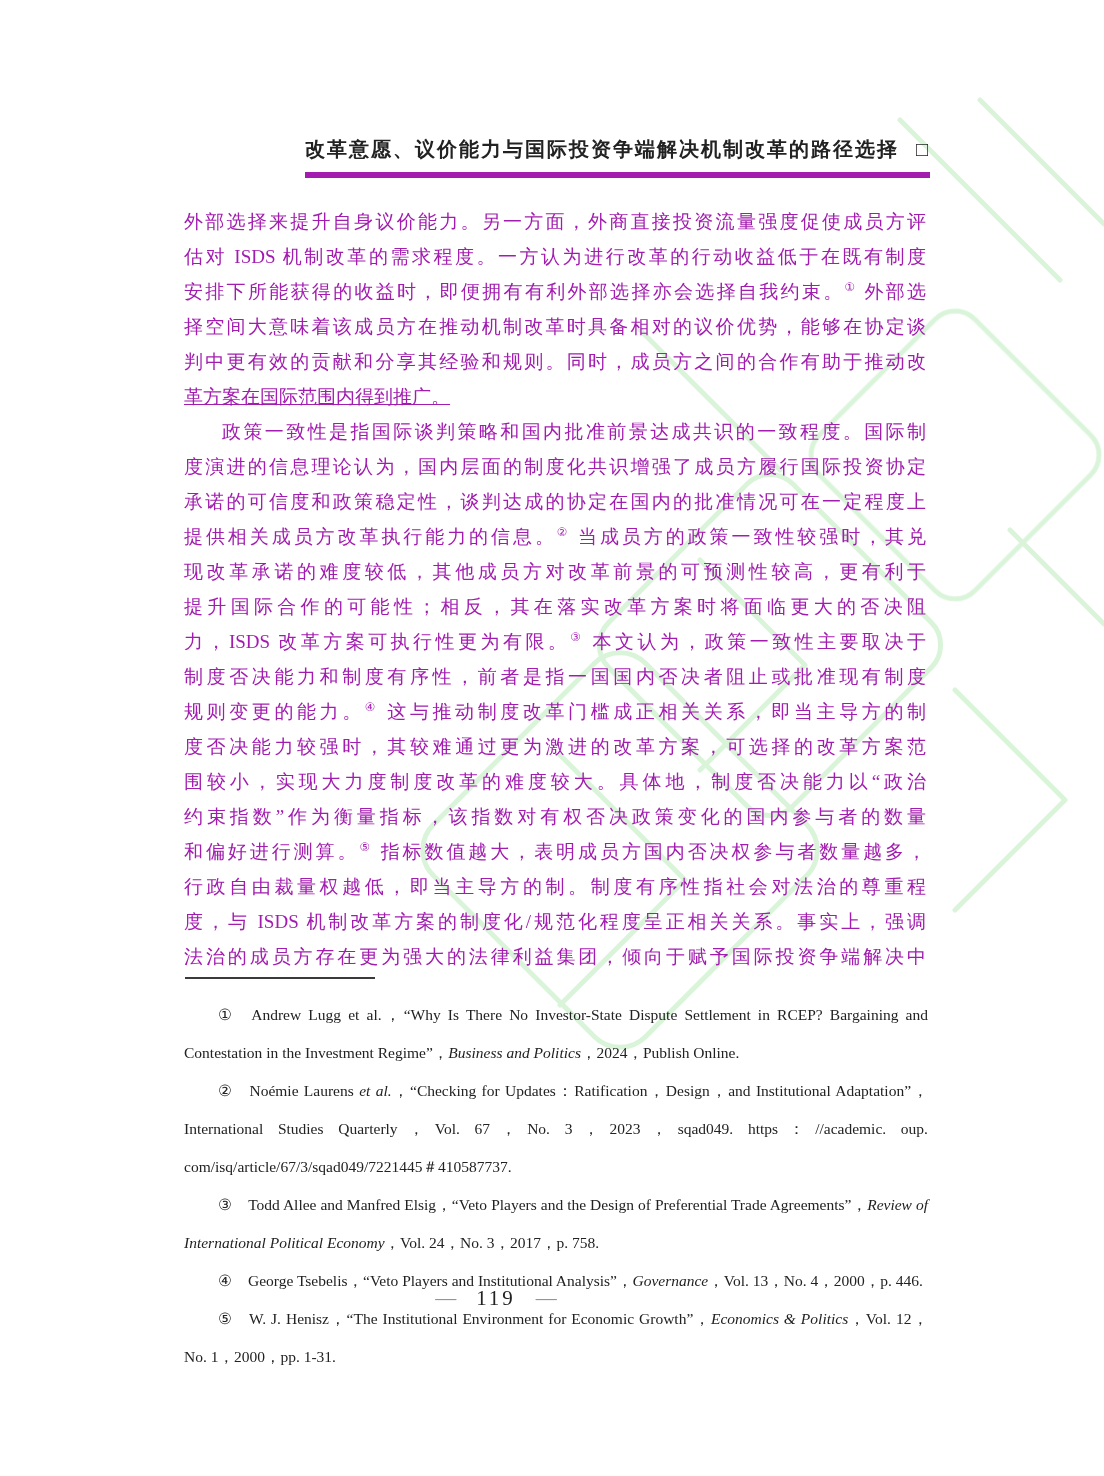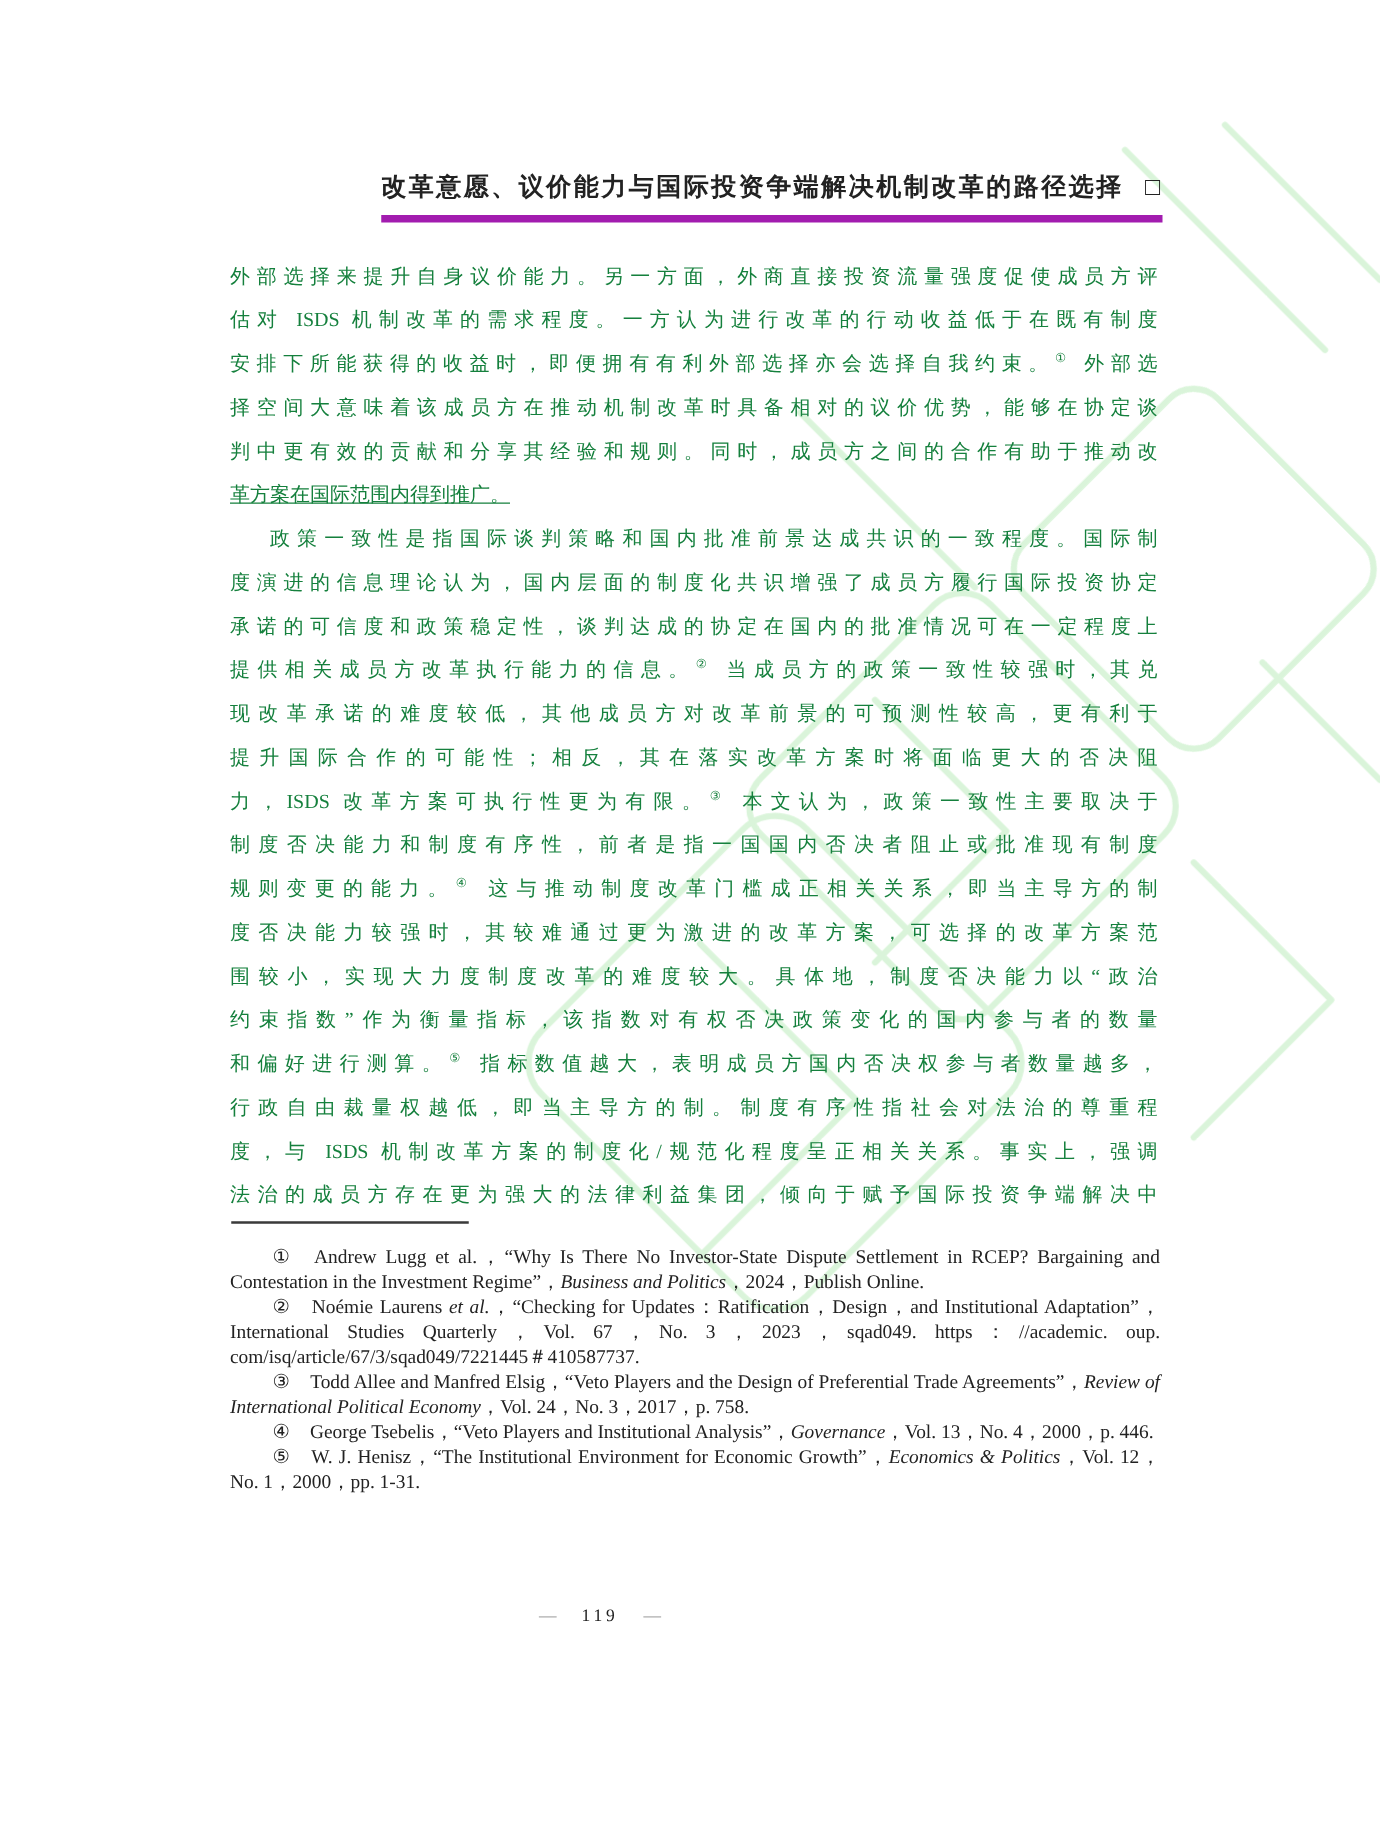--- a/index.html
+++ b/index.html
@@ -38,23 +38,23 @@
   .end-box {
     display: inline-block;
     margin-left: 10px;
     font-weight: 400;
   }
   .body-root {
     position: absolute;
     top: 204px;
     left: 184px;
     width: 742px;
-    font-size: 16px;
+    font-size: 19px;
     line-height: 35px;
-    color: #15803d;
+    color: #a21caf;
   }
   .bline {
     text-align: justify;
     text-align-last: justify;
     white-space: normal;
   }
   .bline.no-just { text-align-last: left; text-decoration: underline; }
   .bline.indent { text-indent: 2em; }
   sup.fn-ref {
     font-size: 0.62em;
@@ -67,36 +67,36 @@
     left: 185px;
     width: 190px;
     border-top: 2px solid #3a3a3a;
   }
   .fn-root {
     position: absolute;
     top: 996px;
     left: 184px;
     width: 744px;
     font-size: 15.5px;
-    line-height: 20px;
+    line-height: 38px;
     color: #222;
   }
   .fn {
     text-align: justify;
     text-indent: 2.2em;
   }
   .fn-marker { margin-right: 16px; }
   .it { font-style: italic; }
   .pageno {
     position: absolute;
     top: 1286px;
-    left: 0;
+    left: 16px;
     width: 960px;
     text-align: center;
-    font-size: 14px;
+    font-size: 21px;
     color: #222;
   }
   .pageno .dash { color: #8f8f8f; margin: 0 20px; }
   .pageno .num { letter-spacing: 3px; }
 </style>
 </head>
 <body>
 
 <div class="page">
 

